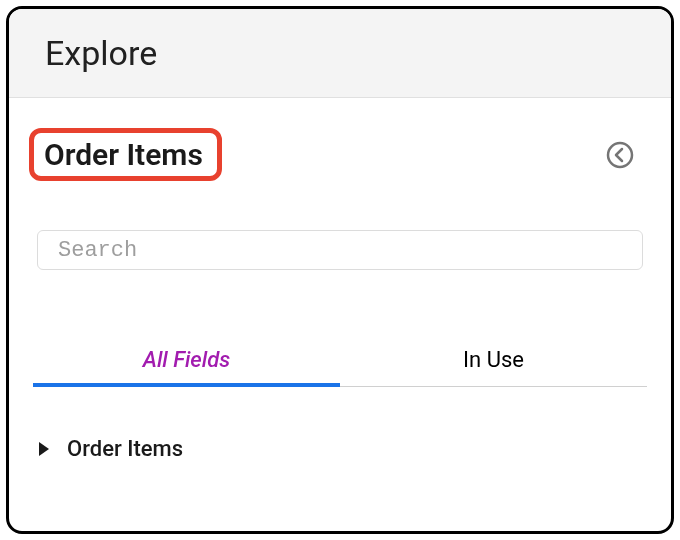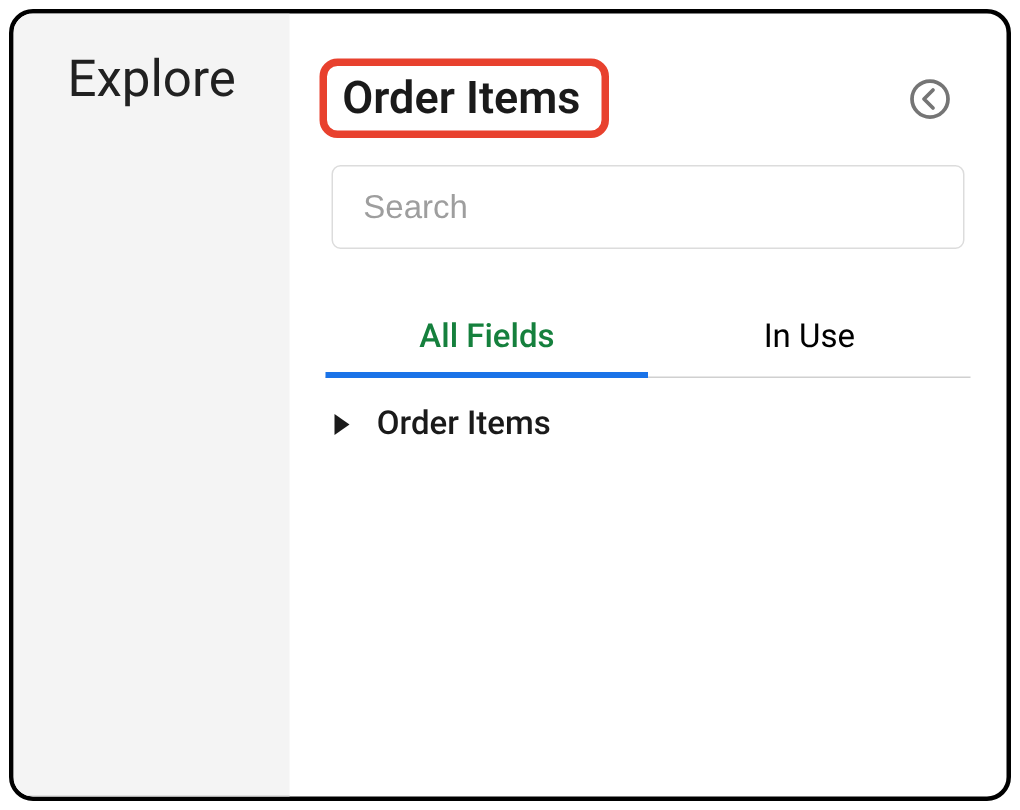--- a/index.html
+++ b/index.html
@@ -10,36 +10,38 @@
     padding: 6px;
   }
   .window {
     width: 668px;
     height: 528px;
     border: 3px solid #000;
     border-radius: 16px;
     overflow: hidden;
     background: #fff;
     display: flex;
+    flex-direction: column;
   }
   .header {
     background: #f4f4f4;
     padding: 24px 36px;
     border-bottom: 1px solid #e0e0e0;
   }
   .header-title {
     font-size: 34px;
     font-weight: 400;
     color: #212121;
   }
   .content {
     padding: 30px 24px 0 24px;
     flex: 1;
     display: flex;
     flex-direction: column;
+    gap: 31px;
   }
   .title-row {
     display: flex;
     align-items: center;
     justify-content: space-between;
     padding: 0 10px 0 0;
   }
   .explore-title-wrap {
     border: 5px solid #e8412e;
     border-radius: 12px;
@@ -59,46 +61,48 @@
     align-items: center;
     justify-content: center;
     cursor: pointer;
   }
   .search-wrap {
     margin-top: 18px;
     padding: 0 4px;
   }
   .search-input {
     width: 100%;
-    height: 56px;
+    height: 40px;
     border: 1px solid #dcdcdc;
     border-radius: 6px;
     padding: 0 20px;
     font-size: 22px;
     color: #555;
     outline: none;
+    font-family: Liberation Mono, monospace;
   }
   .search-input::placeholder { color: #9e9e9e; }
   .tabs {
     display: flex;
     margin-top: 34px;
     border-bottom: 1px solid #d0d0d0;
   }
   .tab {
     flex: 1;
     text-align: center;
     padding: 12px 0 14px 0;
     font-size: 22px;
     color: #000000;
     cursor: pointer;
     position: relative;
   }
   .tab.active {
-    color: #15803d;
+    color: #a21caf;
     font-weight: 500;
+    font-style: italic;
   }
   .tab.active::after {
     content: "";
     position: absolute;
     left: 0; right: 0; bottom: -1px;
     height: 4px;
     background: #1a73e8;
   }
   .section {
     display: flex;

